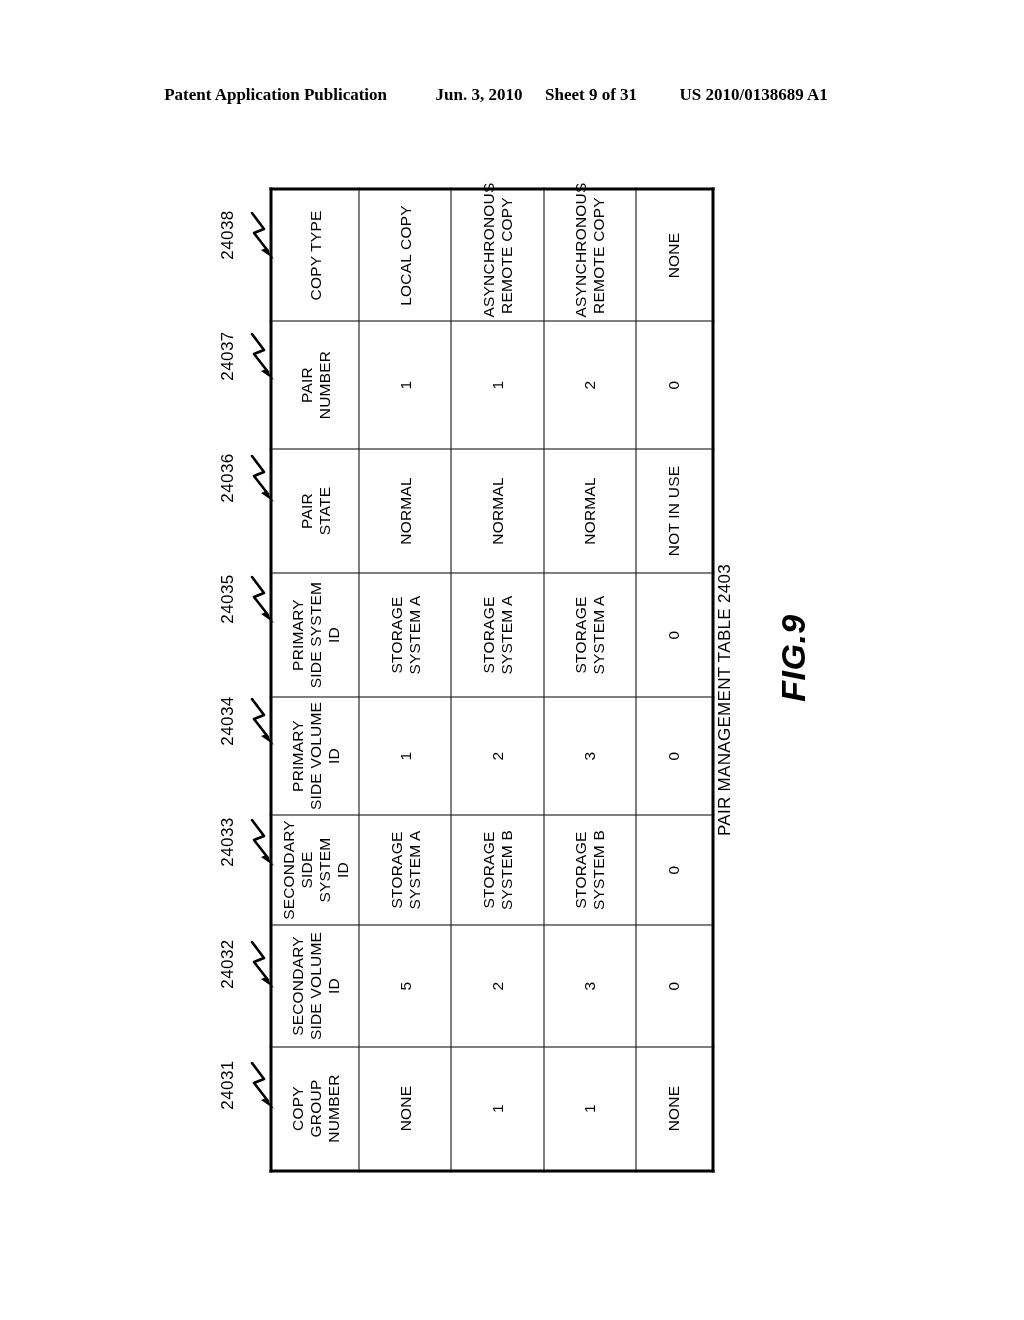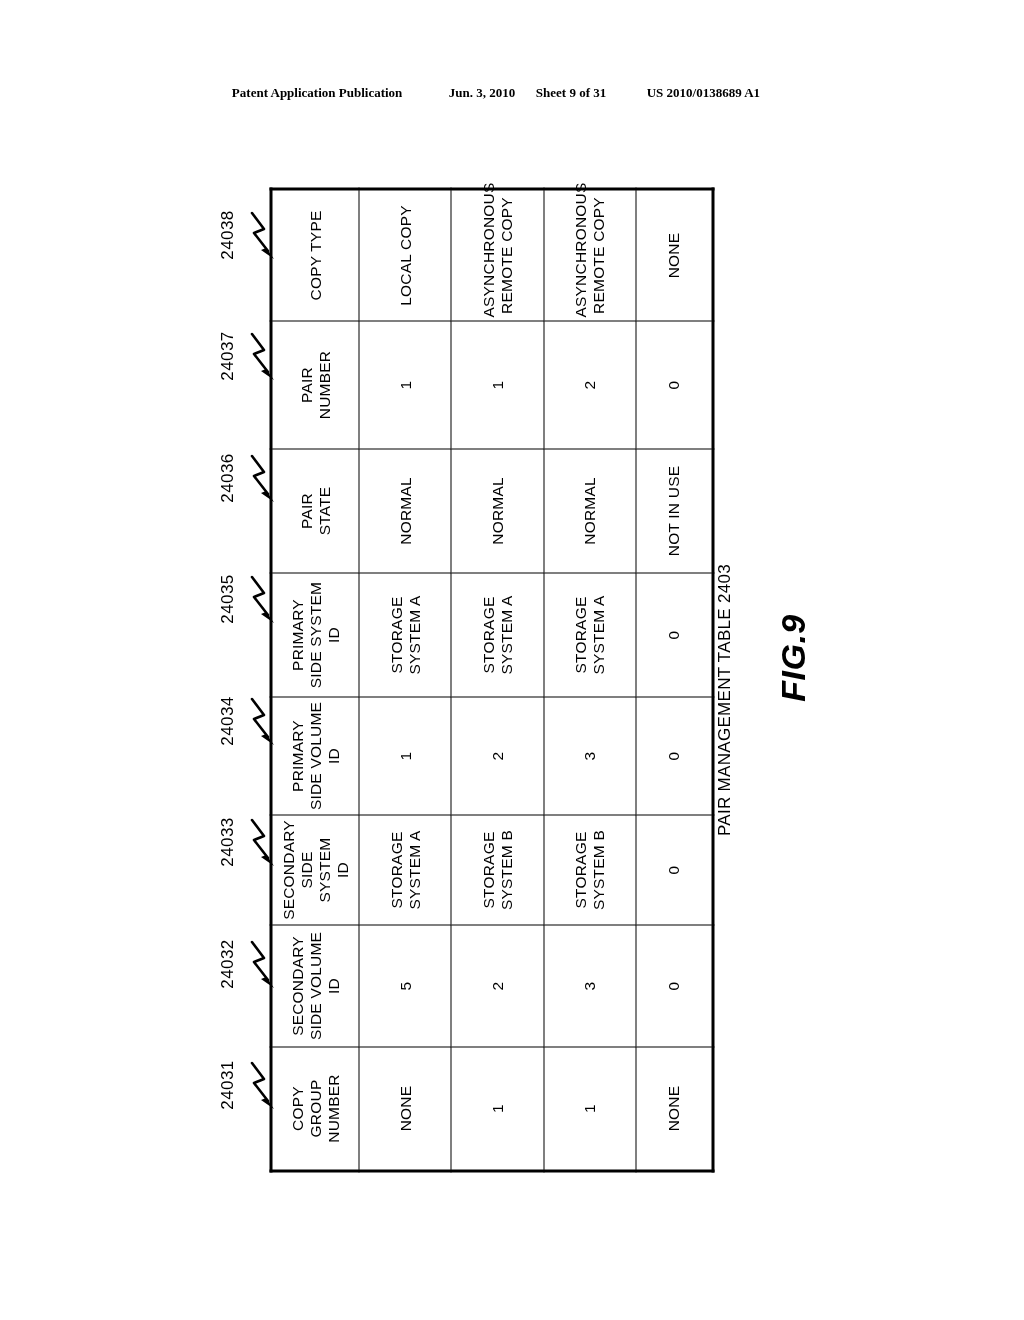--- a/index.html
+++ b/index.html
@@ -18,21 +18,21 @@
 
   
   #patent-header {
     position: absolute;
     left: 0;
     top: 85px;
     width: 992px;
     text-align: center;
     font-family: "Liberation Serif", serif;
     font-weight: bold;
-    font-size: 13px;
+    font-size: 17px;
     letter-spacing: 0px;
     white-space: nowrap;
   }
   #patent-header .hgap-lg { display: inline-block; width: 40px; }
   #patent-header .hgap-sm { display: inline-block; width: 14px; }
   #patent-header .hgap-md { display: inline-block; width: 34px; }
 
   
   
   #figure-stage {

